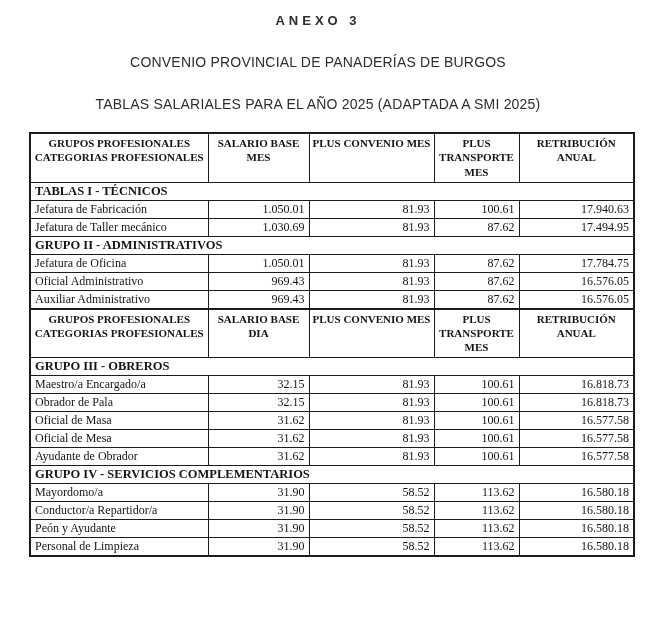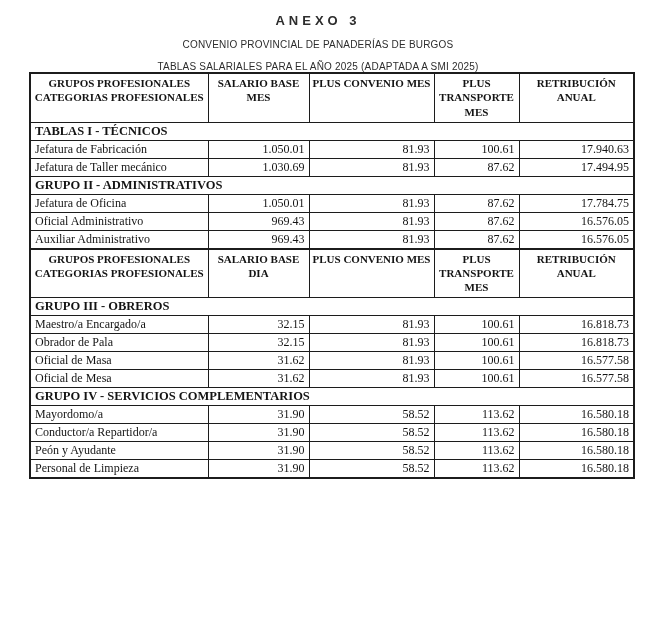--- a/index.html
+++ b/index.html
@@ -24,30 +24,30 @@
     text-align: center;
     padding-top: 13px;
   }
   .title-anexo {
     font-size: 13px;
     font-weight: 600;
     letter-spacing: 4px;
     color: #2d2d2d;
   }
   .title-line {
-    font-size: 10px;
-    margin-top: 11px;
+    font-size: 14px;
+    margin-top: 26px;
     color: #2d2d2d;
     letter-spacing: 0.2px;
   }
   table.salary {
     border-collapse: collapse;
     table-layout: fixed;
     width: 604px;
-    margin: 0 0 0 29px;
+    margin: 20px 0 0 29px;
     border: 2px solid #1c1c1c;
   }
   table.salary th, table.salary td {
     border: 1px solid #1c1c1c;
     box-sizing: border-box;
     overflow: hidden;
     white-space: nowrap;
   }
   table.salary th {
     font-family: "Liberation Serif", serif;
@@ -219,20 +219,27 @@
           <td class="num">100.61</td>
           <td class="num">16.577.58</td>
         </tr>
         <tr class="data-row">
           <td class="cat">Oficial de Mesa</td>
           <td class="num">31.62</td>
           <td class="num">81.93</td>
           <td class="num">100.61</td>
           <td class="num">16.577.58</td>
         </tr>
+        <tr class="data-row">
+          <td class="cat">Ayudante de Obrador</td>
+          <td class="num">31.62</td>
+          <td class="num">81.93</td>
+          <td class="num">100.61</td>
+          <td class="num">16.577.58</td>
+        </tr>
         <tr class="group-row">
           <td colspan="5">GRUPO IV - SERVICIOS COMPLEMENTARIOS</td>
         </tr>
         <tr class="data-row">
           <td class="cat">Mayordomo/a</td>
           <td class="num">31.90</td>
           <td class="num">58.52</td>
           <td class="num">113.62</td>
           <td class="num">16.580.18</td>
         </tr>

